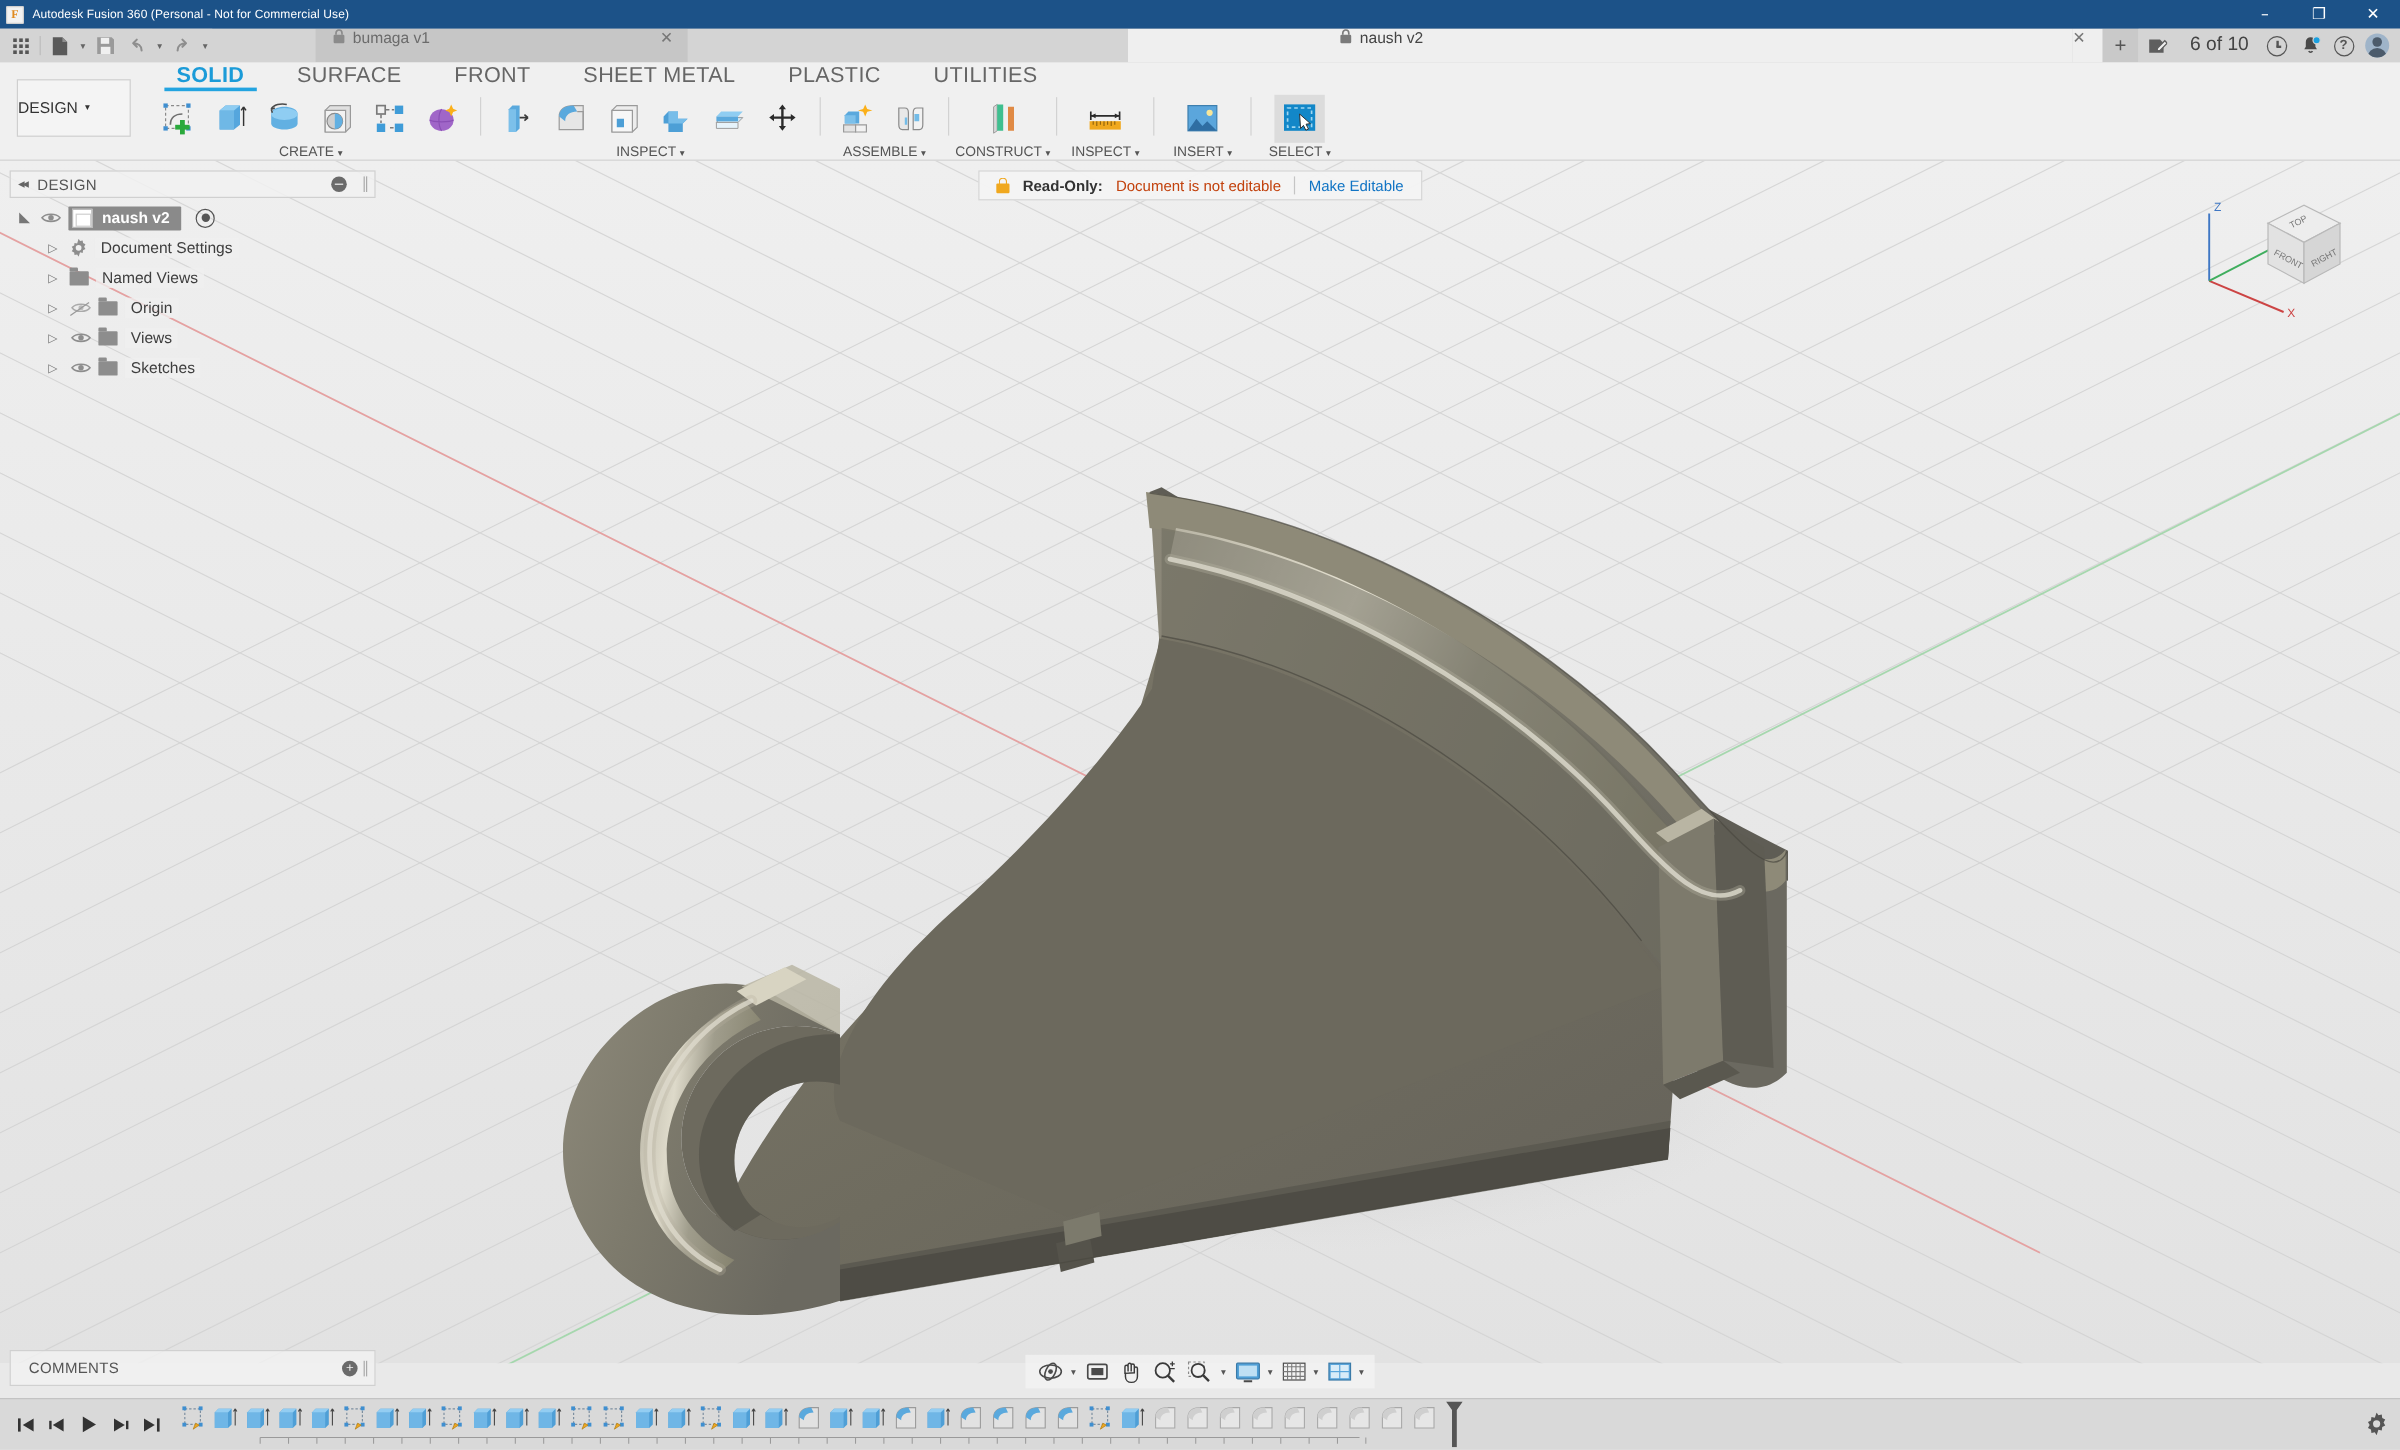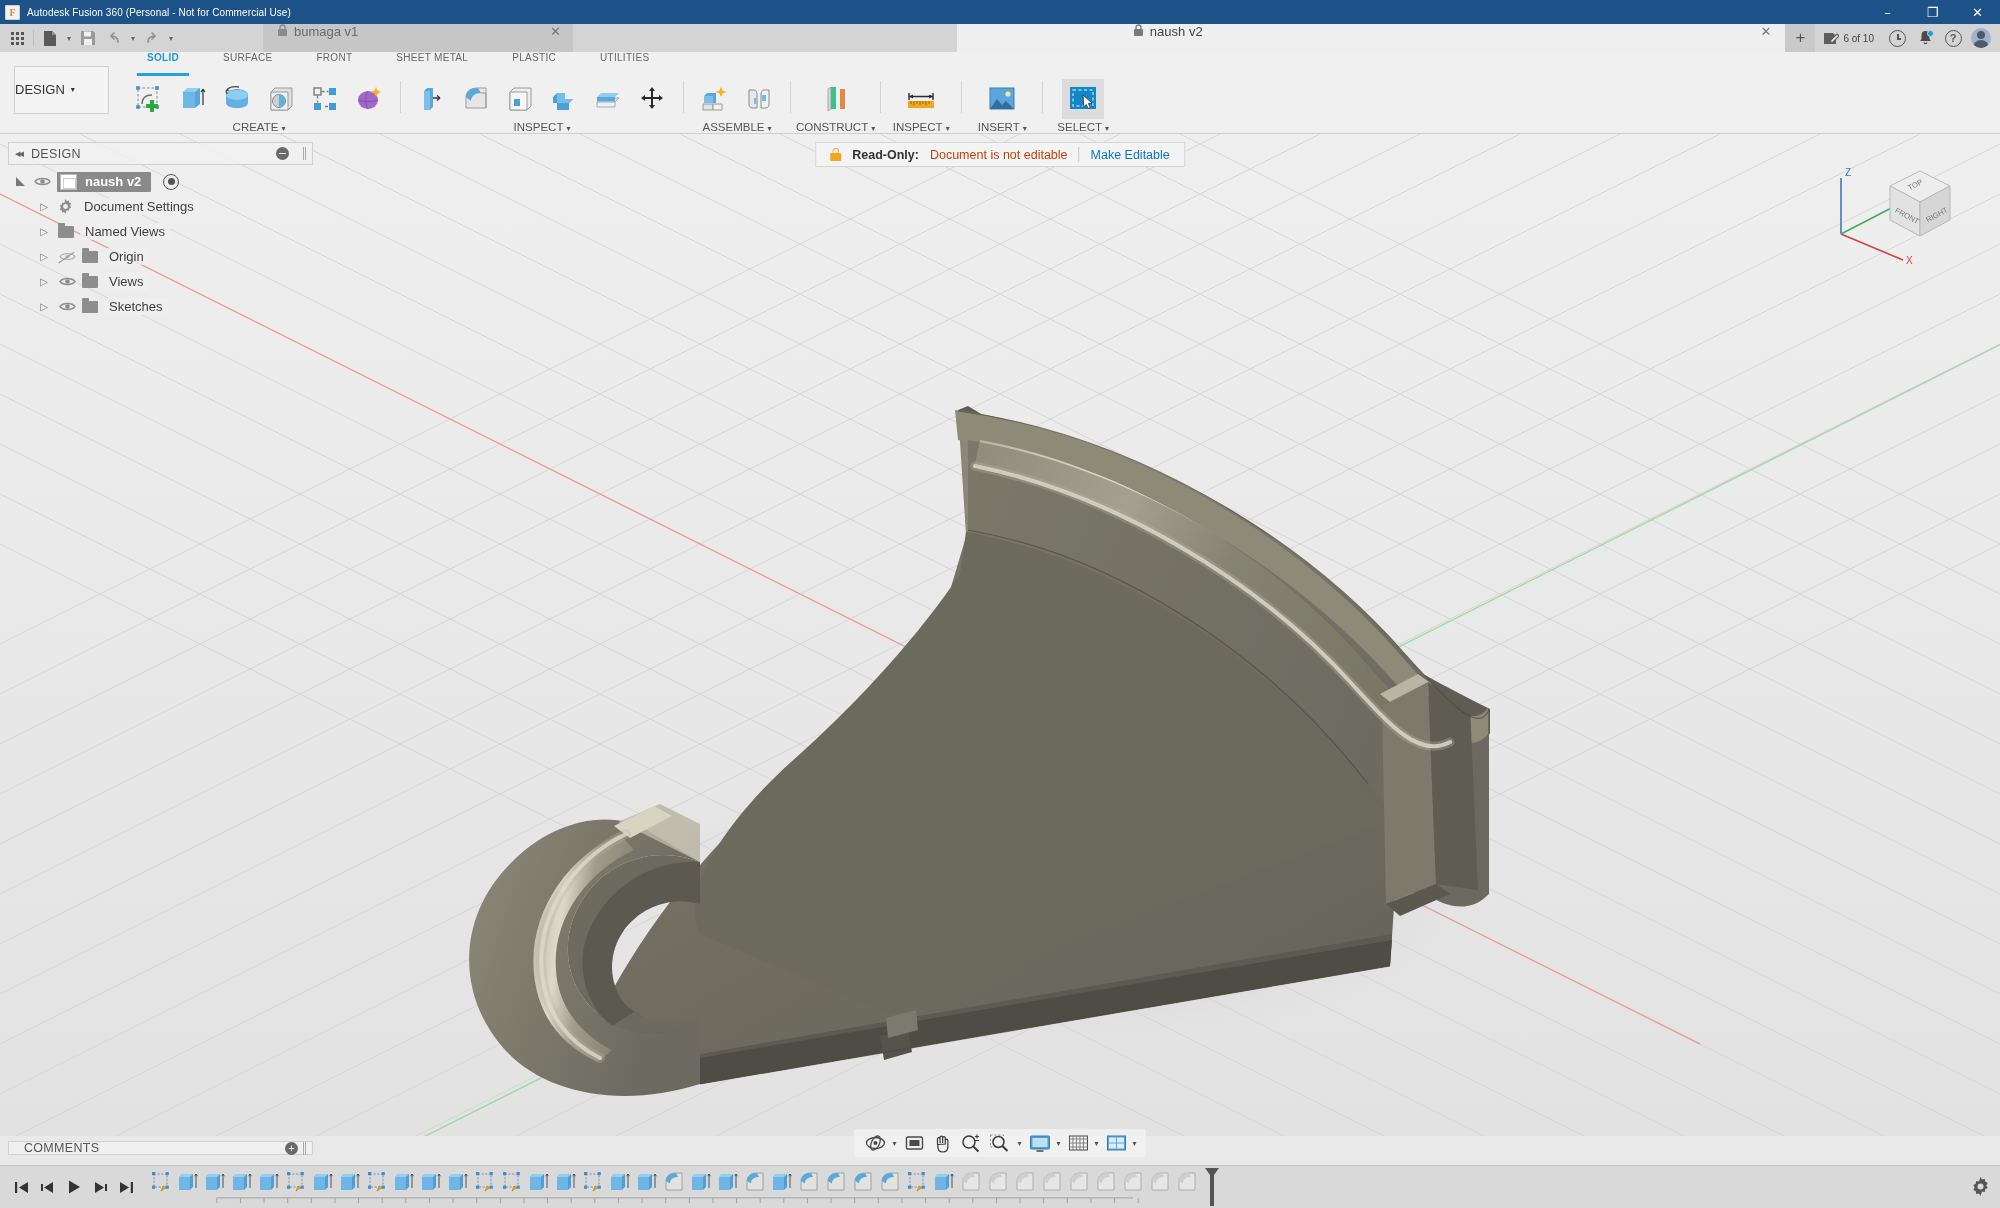--- a/index.html
+++ b/index.html
@@ -45,21 +45,21 @@
     height:28px; display:flex; gap:6px; padding:0 12px 0 14px;
     font-size:13px; color:#555; position:relative; min-width:120px;
   }
   .doc-tab.inactive { background:#c6c6c6; color:#6b6b6b; }
   .doc-tab.active { background:#efefef; color:#444; }
   .doc-tab .lock { font-size:12px; color:#777; }
   .doc-tab .tab-x { margin-left:auto; padding-left:20px; font-size:13px; color:#777; }
   .tab-plus { width:30px;height:28px;display:flex;align-items:center;justify-content:center;
               background:#c9c9c9; color:#555; font-size:17px; }
   .qa-right { display:flex;align-items:center;height:28px;padding-right:6px;background:#d4d4d4;gap:2px; }
-  .jobs { display:flex;align-items:center;gap:5px;font-size:10px;color:#444;padding:0 8px; }
+  .jobs { display:flex;align-items:center;gap:20px;font-size:16px;color:#444;padding:0 8px; }
   .jobs .doc-pen { position:relative;width:15px;height:15px; }
   .circ-icon { width:17px;height:17px;border:1.7px solid #555;border-radius:50%;position:relative; }
   .circ-icon:before { content:""; position:absolute; left:50%; top:3px; width:1.6px;height:5px;background:#555; }
   .circ-icon:after  { content:""; position:absolute; left:50%; top:7.5px; width:4px;height:1.6px;background:#555; }
   .bell { position:relative;width:18px;height:18px;color:#444;font-size:15px;
           display:flex;align-items:center;justify-content:center; }
   .bell .dot { position:absolute; right:0px; top:1px; width:7px;height:7px;border-radius:50%;
                background:#1aa0e0; border:1px solid #d4d4d4; }
   .help-icon { width:17px;height:17px;border:1.7px solid #555;border-radius:50%;
                display:flex;align-items:center;justify-content:center;font-size:11px;
@@ -71,21 +71,21 @@
   
   .ribbon { flex:0 0 76px; background:#f0f0f0; display:flex; position:relative;
             border-bottom:1px solid #cfcfcf; }
   .design-box { width:115px; display:flex; align-items:center; justify-content:center; padding:8px 6px 14px 14px; }
   .design-btn { width:100%; height:48px; border:1px solid #cfcfcf; background:#f4f4f4;
                 display:flex;align-items:center;justify-content:flex-start;gap:6px;
                 font-size:13px;color:#333; }
   .design-btn .car { font-size:8px; }
   .ribbon-main { flex:1; position:relative; }
   .ribtabs { display:flex; height:20px; align-items:flex-start; padding-left:10px; gap:0; }
-  .ribtab { font-size:10px; color:#666; padding:0 22px; position:relative; letter-spacing:.3px;
+  .ribtab { font-size:18px; color:#666; padding:0 22px; position:relative; letter-spacing:.3px;
             height:20px; display:flex; align-items:flex-start; }
   .ribtab.active { color:#1b9bd8; font-weight:bold; }
   .ribtab.active:after { content:""; position:absolute; left:12px; right:12px; bottom:-4px;
                          height:3px; background:#23a4e0; }
   .panels { display:flex; align-items:flex-start; padding-left:8px; padding-top:7px; }
   .panel { display:flex; flex-direction:column; align-items:center; position:relative; }
   .panel-icons { display:flex; align-items:center; gap:2px; padding:0 5px; }
   .panel-label { font-size:11.5px; color:#555; margin-top:2px; white-space:nowrap; }
   .panel-label .car { font-size:8px; margin-left:3px; }
   .vsep { width:1px; align-self:stretch; background:#d2d2d2; margin:2px 5px 20px 5px; }
@@ -153,21 +153,21 @@
   .readonly .ro-label { font-weight:bold; color:#333; }
   .readonly .ro-msg { color:#c2410c; }
   .readonly .ro-sep { width:1px;height:15px;background:#c5c5c5; }
   .readonly .ro-link { color:#1174c4; }
 
   
   .viewcube { position:absolute; right:42px; top:22px; width:130px; height:115px; z-index:4; }
 
   
   .comments {
-    position:absolute; left:8px; bottom:10px; width:305px; height:14px;
+    position:absolute; left:8px; bottom:10px; width:305px; height:30px;
     background:rgba(242,242,242,.82); border:1px solid #d0d0d0;
     display:flex; align-items:center; padding:0 6px; z-index:5;
   }
   .comments .ctitle{font-size:12.5px;color:#555;letter-spacing:.3px;margin-left:9px;}
   .comments .plus{margin-left:auto;width:13px;height:13px;border-radius:50%;background:#6a6a6a;
                   display:flex;align-items:center;justify-content:center;color:#f0f0f0;font-size:11px;line-height:1;}
   .comments .grip { width:3px;height:13px;border-left:1px solid #aaa;border-right:1px solid #aaa;margin-left:5px;}
 
   
   .navbar {

